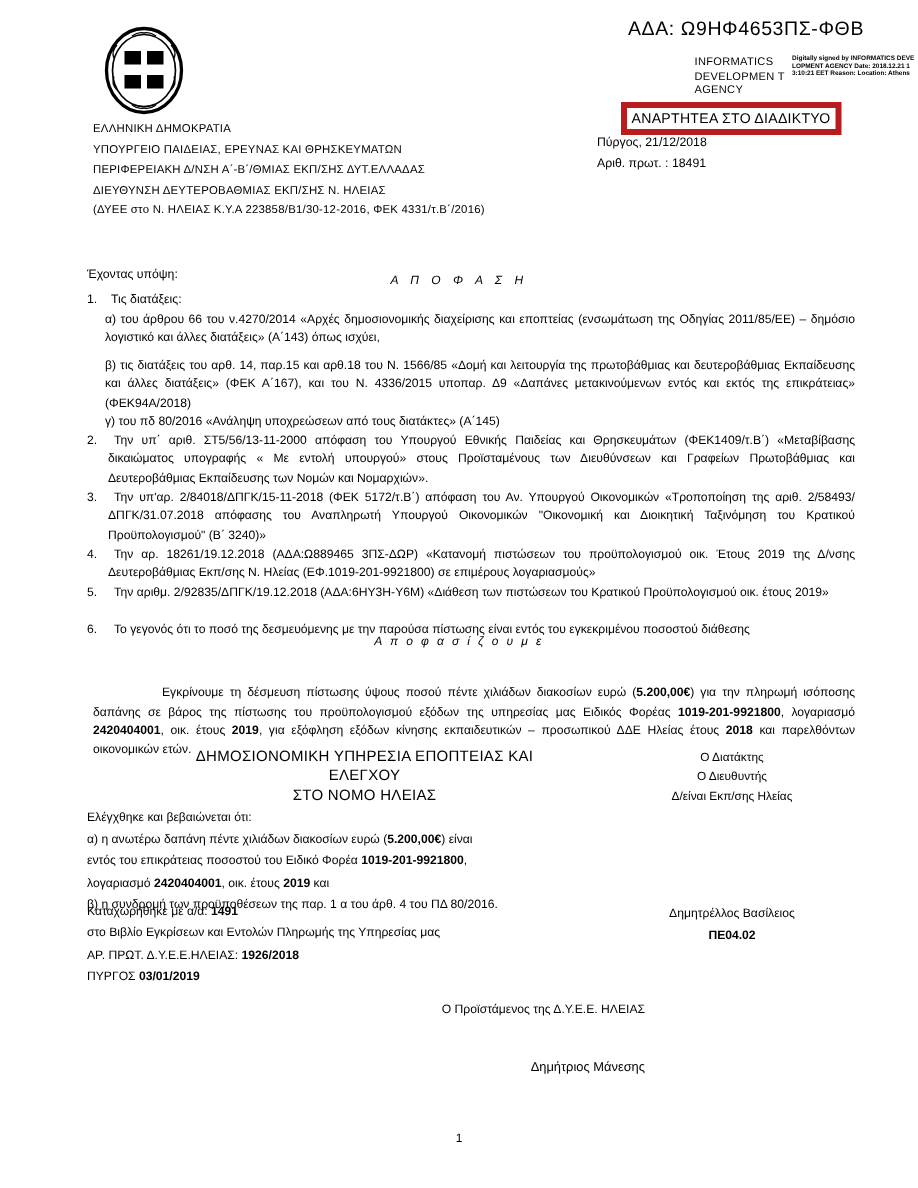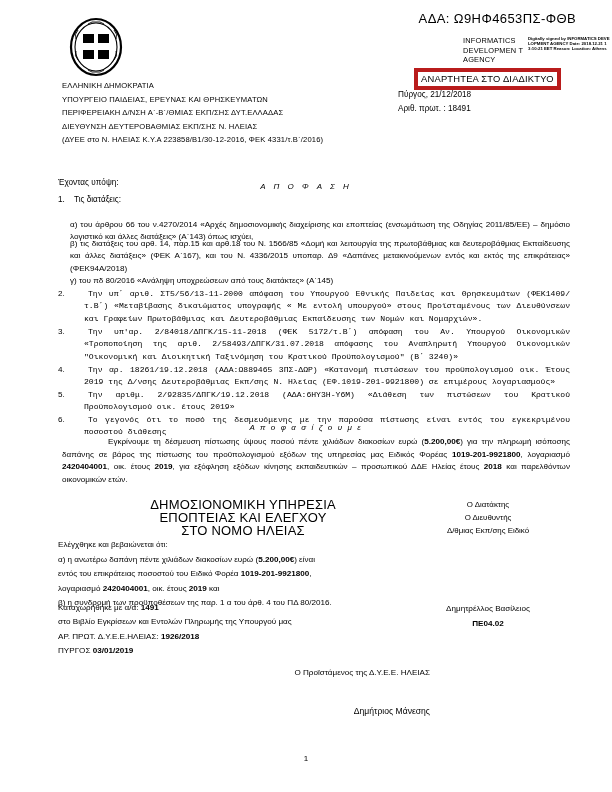--- a/index.html
+++ b/index.html
@@ -147,55 +147,54 @@
     text-align: justify;
   }
   .numbered .idx {
     position: absolute;
     left: 0;
     top: 0;
     width: 14px;
   }
   .numbered .txt {
     display: block;
-    margin-left: 26px;
+    margin-left: 14px;
     text-indent: 4px;
-    font-family: Liberation Mono, monospace;
   }
 
   .apofasizoume {
     position: absolute;
     top: 423px;
     left: 0;
     width: 612px;
     text-align: center;
     font-size: 8px;
     letter-spacing: 1.6px;
     font-style: italic;
   }
   .decision-body {
     position: absolute;
-    top: 436px;
+    top: 456px;
     left: 62px;
     width: 508px;
     font-size: 8.1px;
     line-height: 12.6px;
     text-align: justify;
     text-indent: 46px;
   }
   .decision-body b { font-weight: bold; }
 
   
   .dept-block {
     position: absolute;
     top: 498px;
     left: 118px;
     width: 250px;
     text-align: center;
-    font-size: 13px;
+    font-size: 10px;
     line-height: 13px;
     letter-spacing: 0.2px;
   }
   .signer-block {
     position: absolute;
     top: 498px;
     left: 398px;
     width: 180px;
     text-align: center;
     font-size: 7.9px;
@@ -308,21 +307,21 @@
     <div>Πύργος, 21/12/2018</div>
     <div>Αριθ. πρωτ. : 18491</div>
   </div>
 
   <div class="doc-title">Α Π Ο Φ Α Σ Η</div>
   <div class="having">Έχοντας υπόψη:</div>
   <div class="provisions">
     <span class="num">1.</span><span>Τις διατάξεις:</span>
   </div>
 
-  <div class="clause indent-sub" style="top:219px;">α) του άρθρου 66 του ν.4270/2014 «Αρχές δημοσιονομικής διαχείρισης και εποπτείας (ενσωμάτωση της Οδηγίας 2011/85/ΕΕ) – δημόσιο λογιστικό και άλλες διατάξεις» (Α΄143) όπως ισχύει,</div>
+  <div class="clause indent-sub" style="top:207px;">α) του άρθρου 66 του ν.4270/2014 «Αρχές δημοσιονομικής διαχείρισης και εποπτείας (ενσωμάτωση της Οδηγίας 2011/85/ΕΕ) – δημόσιο λογιστικό και άλλες διατάξεις» (Α΄143) όπως ισχύει,</div>
   <div class="clause indent-sub" style="top:238px;">β) τις διατάξεις του αρθ. 14, παρ.15 και αρθ.18 του Ν. 1566/85 «Δομή και λειτουργία της πρωτοβάθμιας και δευτεροβάθμιας Εκπαίδευσης και άλλες διατάξεις» (ΦΕΚ Α΄167), και του Ν. 4336/2015 υποπαρ. Δ9 «Δαπάνες μετακινούμενων εντός και εκτός της επικράτειας» (ΦΕΚ94Α/2018)</div>
   <div class="clause indent-sub" style="top:275px;">γ) του πδ 80/2016 «Ανάληψη υποχρεώσεων από τους διατάκτες» (Α΄145)</div>
 
   <div class="numbered" style="top:288px;">
     <span class="idx">2.</span>
     <span class="txt">Την υπ΄ αριθ. ΣΤ5/56/13-11-2000 απόφαση του Υπουργού Εθνικής Παιδείας και Θρησκευμάτων (ΦΕΚ1409/τ.Β΄) «Μεταβίβασης δικαιώματος υπογραφής « Με εντολή υπουργού» στους Προϊσταμένους των  Διευθύνσεων και Γραφείων Πρωτοβάθμιας και Δευτεροβάθμιας Εκπαίδευσης των Νομών και Νομαρχιών».</span>
   </div>
   <div class="numbered" style="top:326px;">
     <span class="idx">3.</span>
     <span class="txt">Την υπ'αρ. 2/84018/ΔΠΓΚ/15-11-2018 (ΦΕΚ 5172/τ.Β΄) απόφαση του Αν. Υπουργού Οικονομικών «Τροποποίηση της αριθ.  2/58493/ΔΠΓΚ/31.07.2018 απόφασης του Αναπληρωτή Υπουργού Οικονομικών "Οικονομική και Διοικητική Ταξινόμηση του Κρατικού Προϋπολογισμού" (Β΄ 3240)»</span>
@@ -345,42 +344,42 @@
     <span>Εγκρίνουμε τη δέσμευση πίστωσης ύψους ποσού πέντε χιλιάδων διακοσίων ευρώ (</span><b>5.200,00€</b><span>)   για την πληρωμή ισόποσης δαπάνης σε βάρος της πίστωσης του προϋπολογισμού εξόδων της υπηρεσίας μας Ειδικός Φορέας </span><b>1019-201-9921800</b><span>, λογαριασμό </span><b>2420404001</b><span>, οικ. έτους </span><b>2019</b><span>, για εξόφληση εξόδων κίνησης εκπαιδευτικών – προσωπικού ΔΔΕ Ηλείας έτους </span><b>2018</b><span> και παρελθόντων οικονομικών ετών.</span>
   </div>
 
   <div class="dept-block">
     <div>ΔΗΜΟΣΙΟΝΟΜΙΚΗ ΥΠΗΡΕΣΙΑ ΕΠΟΠΤΕΙΑΣ ΚΑΙ ΕΛΕΓΧΟΥ</div>
     <div>ΣΤΟ ΝΟΜΟ ΗΛΕΙΑΣ</div>
   </div>
   <div class="signer-block">
     <div>Ο Διατάκτης</div>
     <div>Ο Διευθυντής</div>
-    <div>Δ/θμιας Εκπ/σης Ειδικό</div>
+    <div>Δ/είναι Εκπ/σης Ηλείας</div>
   </div>
 
   <div class="verify">
     <div>Ελέγχθηκε και βεβαιώνεται ότι:</div>
     <div>
       <span>α) η ανωτέρω δαπάνη πέντε χιλιάδων διακοσίων ευρώ (</span><b>5.200,00€</b><span>)  είναι</span>
     </div>
     <div>
       <span>εντός του επικράτειας ποσοστού του  Ειδικό Φορέα </span><b>1019-201-9921800</b><span>,</span>
     </div>
     <div>
       <span>λογαριασμό </span><b>2420404001</b><span>, οικ. έτους </span><b>2019</b><span> και</span>
     </div>
     <div>β) η συνδρομή των προϋποθέσεων της παρ. 1 α του άρθ. 4 του ΠΔ 80/2016.</div>
   </div>
 
   <div class="register">
     <div>
       <span>Καταχωρήθηκε με α/α: </span><b>1491</b>
     </div>
-    <div>στο Βιβλίο Εγκρίσεων και Εντολών Πληρωμής της Υπουργού μας</div>
+    <div>στο Βιβλίο Εγκρίσεων και Εντολών Πληρωμής της Υπηρεσίας μας</div>
     <div>
       <span>ΑΡ. ΠΡΩΤ. Δ.Υ.Ε.Ε.ΗΛΕΙΑΣ: </span><b>1926/2018</b>
     </div>
     <div>
       <span>ΠΥΡΓΟΣ </span><b>03/01/2019</b>
     </div>
   </div>
 
   <div class="signer2">
     <div>Δημητρέλλος Βασίλειος</div>

